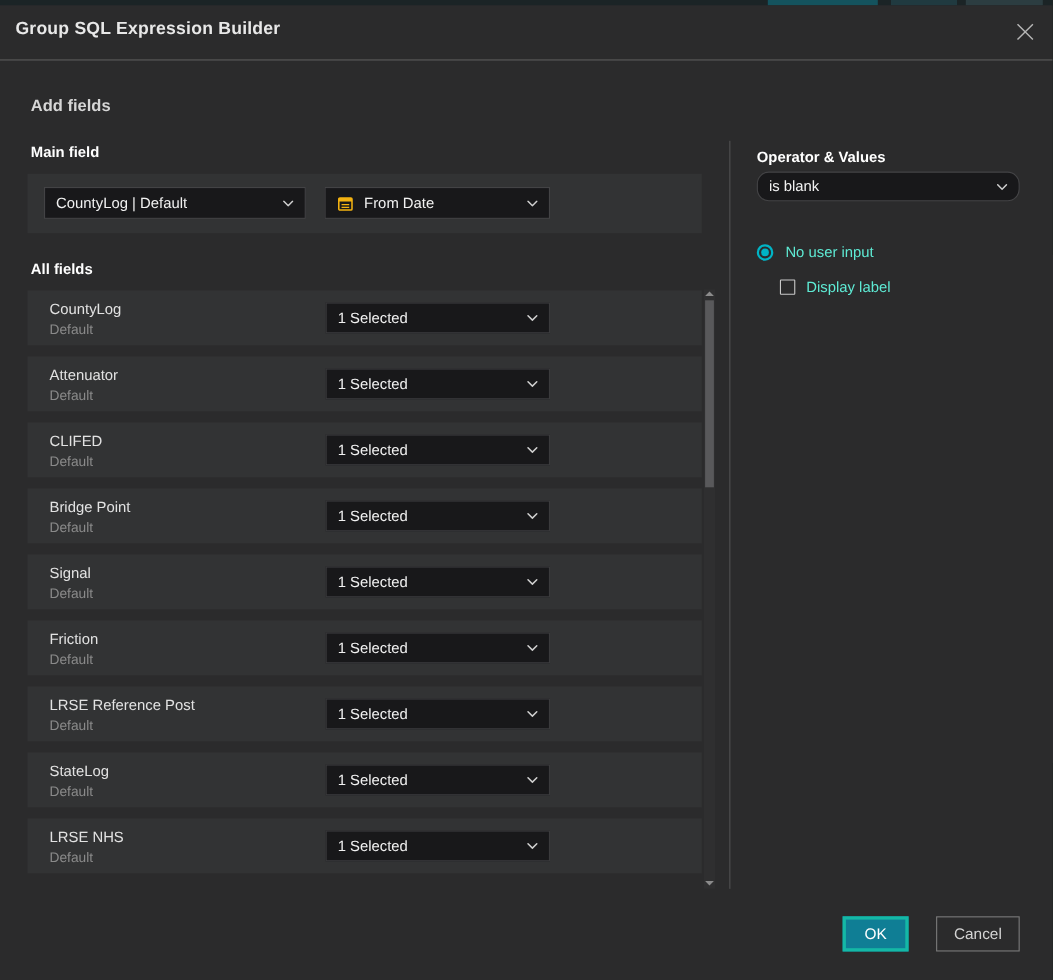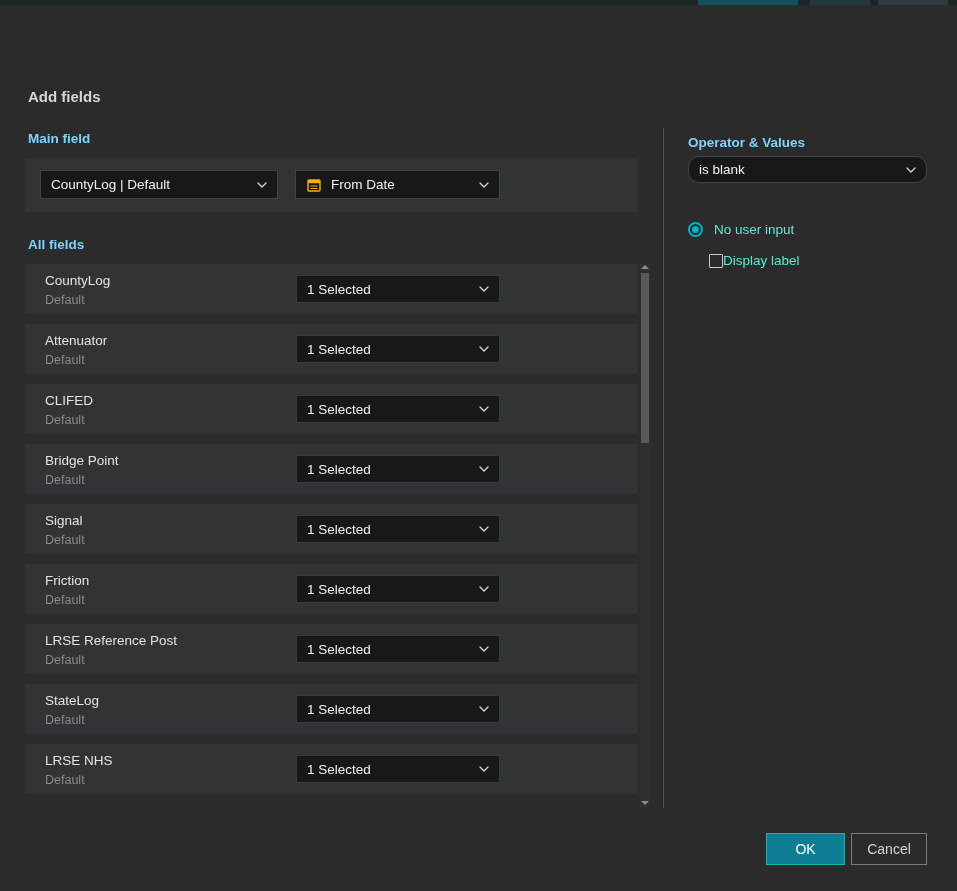--- a/index.html
+++ b/index.html
@@ -13,21 +13,21 @@
 
   
   .dialog { position:absolute; left:0; top:5px; width:957px; height:886px; background:#2b2b2c; }
 
   .titlebar { position:absolute; left:0; top:0; width:957px; height:50px; border-bottom:1px solid #5c5c5c; }
   .title { position:absolute; left:14px; top:13px; font-size:16px; font-weight:bold; color:#e8e8e8; letter-spacing:.2px; }
   .close-btn { position:absolute; right:13px; top:12px; width:24px; height:24px; cursor:pointer;
                display:flex; align-items:center; justify-content:center; }
 
   .section-heading { position:absolute; font-size:15px; font-weight:bold; color:#d6d6d6; }
-  .sub-label { position:absolute; font-size:13.5px; font-weight:bold; color:#7dd3fc;text-align:right; }
+  .sub-label { position:absolute; font-size:13.5px; font-weight:bold; color:#ffffff;text-align:right; }
 
   .panel { position:absolute; background:#323334; }
 
   .dropdown { position:absolute; background:#18181a; border:1px solid #434345; display:flex; align-items:center;
               padding:0 10px; cursor:pointer; }
   .dropdown .dd-text { color:#f1f1f1; font-size:13.5px; white-space:nowrap; }
   .dropdown .chev { position:absolute; right:10px; top:50%; transform:translateY(-50%); display:flex; }
 
   
   .list { position:absolute; left:25px; top:259px; width:613px; display:flex; flex-direction:column; gap:10px; }
@@ -43,43 +43,51 @@
   .sb-up   { top:2px;    border-bottom:4px solid #8b8b8b; }
   .sb-down { bottom:3px; border-top:4px solid #8b8b8b; }
 
   .vdivider { position:absolute; left:663px; top:123px; width:1px; height:680px; background:#525252; }
 
   
   .radio-row { position:absolute; left:688px; top:217px; display:flex; align-items:center; gap:11px; cursor:pointer; }
   .radio-outer { width:15px; height:15px; border:2px solid #00b4c5; border-radius:50%;
                  display:flex; align-items:center; justify-content:center; }
   .radio-dot { width:7px; height:7px; border-radius:50%; background:#00b4c5; }
-  .check-row { position:absolute; left:709px; top:248px; display:flex; align-items:center; cursor:pointer; }
+  .check-row { position:absolute; left:709px; top:248px; display:flex; align-items:center; gap:10px; cursor:pointer; }
   .checkbox { width:14px; height:14px; border:1px solid #c9c9c9; border-radius:1px; background:transparent; }
   .opt-label { font-size:13.5px; color:#5eead4; }
 
   
   .btn { position:absolute; top:828px; height:32px; display:flex; align-items:center; justify-content:center;
          font-size:14px; cursor:pointer; }
-  .btn-ok { left:766px; width:79px; background:#0f7e95; color:#ffffff; border:1px solid #14b8a6; }
+  .btn-ok { left:766px; width:60px; background:#0f7e95; color:#ffffff; border:3px solid #14b8a6; }
   .btn-cancel { left:851px; width:76px; background:transparent; color:#d4d4d4; border:1px solid #7b7b7b; }
 </style>
 </head>
 <body>
 
 <div id="screen">
 
   <div class="app-edge">
     <div class="frag" style="left:698px;width:100px;background:#14535e;"></div>
     <div class="frag" style="left:810px;width:60px;background:#203a40;"></div>
     <div class="frag" style="left:878px;width:70px;background:#2c3d41;"></div>
   </div>
 
   <div class="dialog">
 
+    <div class="titlebar">
+      <span class="title">Group SQL Expression Builder</span>
+      <span class="close-btn">
+        <svg width="18" height="18" viewBox="0 0 18 18">
+          <path d="M2 2 L16 16 M16 2 L2 16" stroke="#b5b5b5" stroke-width="1.3" fill="none"></path>
+        </svg>
+      </span>
+    </div>
 
     <span class="section-heading" style="left:28px; top:83px;">Add fields</span>
     <span class="sub-label" style="left:28px; top:126px;">Main field</span>
 
     <div class="panel" style="left:25px; top:153px; width:613px; height:54px;">
       <div class="dropdown" style="left:270px; top:12px; width:205px; height:29px;">
         <span style="display:flex; margin-right:9px;">
           <svg width="16" height="16" viewBox="0 0 16 16">
             <rect x="2" y="3" width="12" height="11" rx="1" fill="none" stroke="#f3b211" stroke-width="1.4"></rect>
             <rect x="2" y="3" width="12" height="3.2" fill="#f3b211"></rect>

